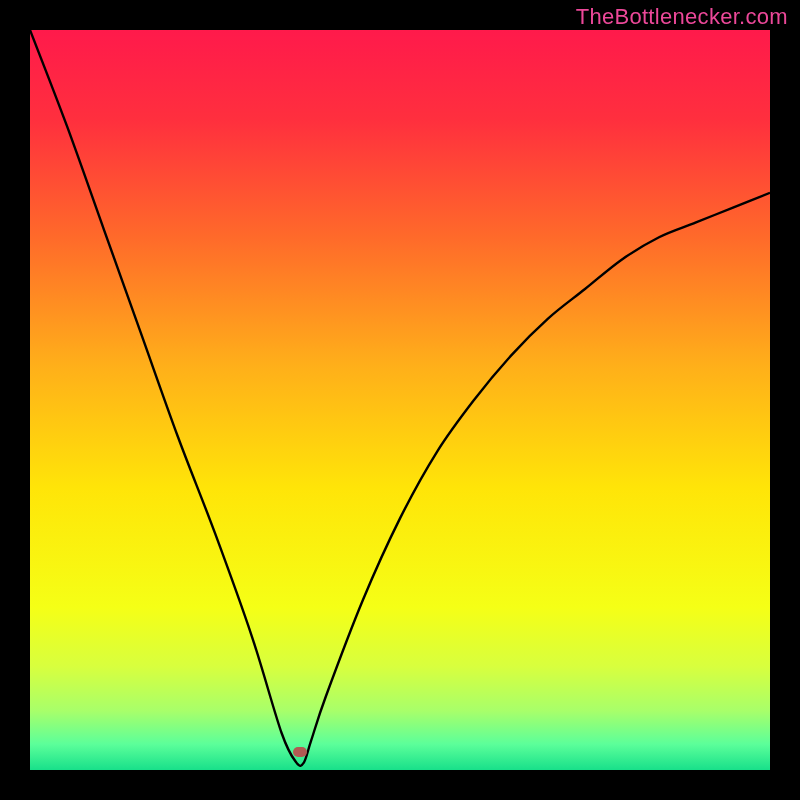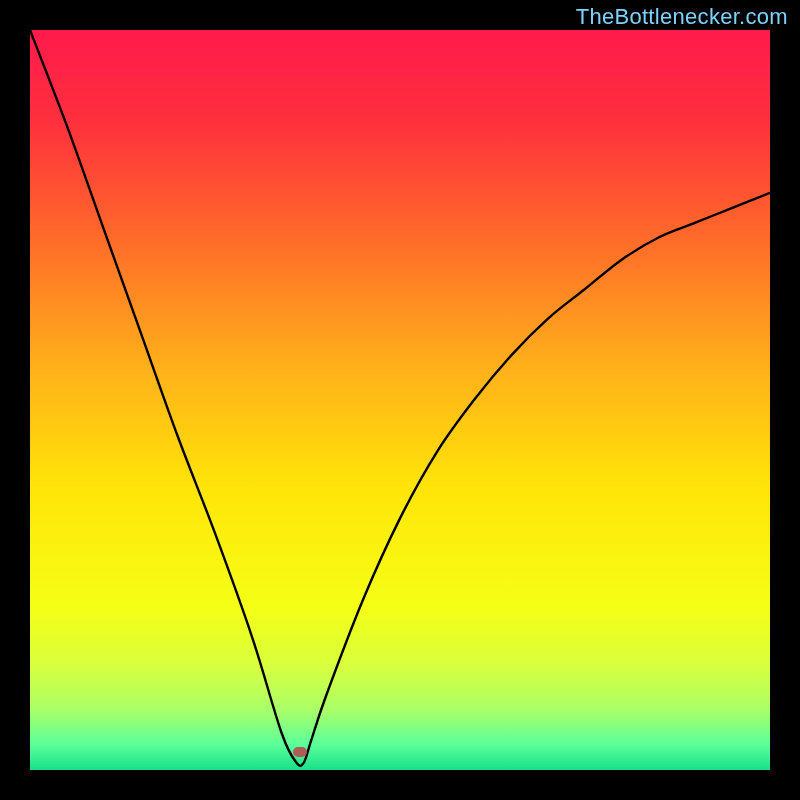--- a/index.html
+++ b/index.html
@@ -13,21 +13,21 @@
   .frame {
     position: relative;
     width: 800px;
     height: 800px;
     background: #000;
   }
   .watermark {
     position: absolute;
     top: 4px;
     right: 12px;
-    color: #7dd3fc;
+    color: #ec4899;
     font-size: 22px;
     font-weight: 500;
     letter-spacing: 0.3px;
     z-index: 10;
   }
   .plot {
     position: absolute;
     left: 30px;
     top: 30px;
     width: 740px;

